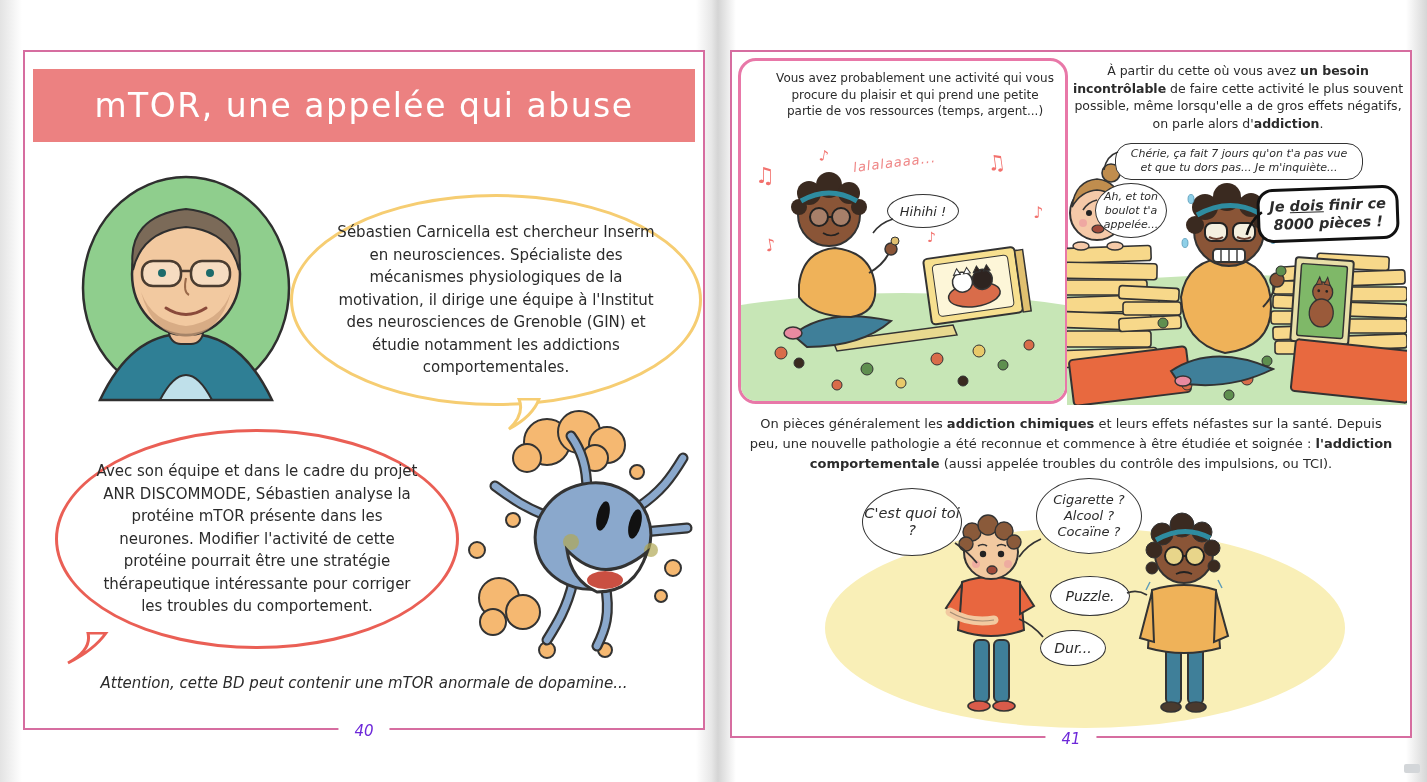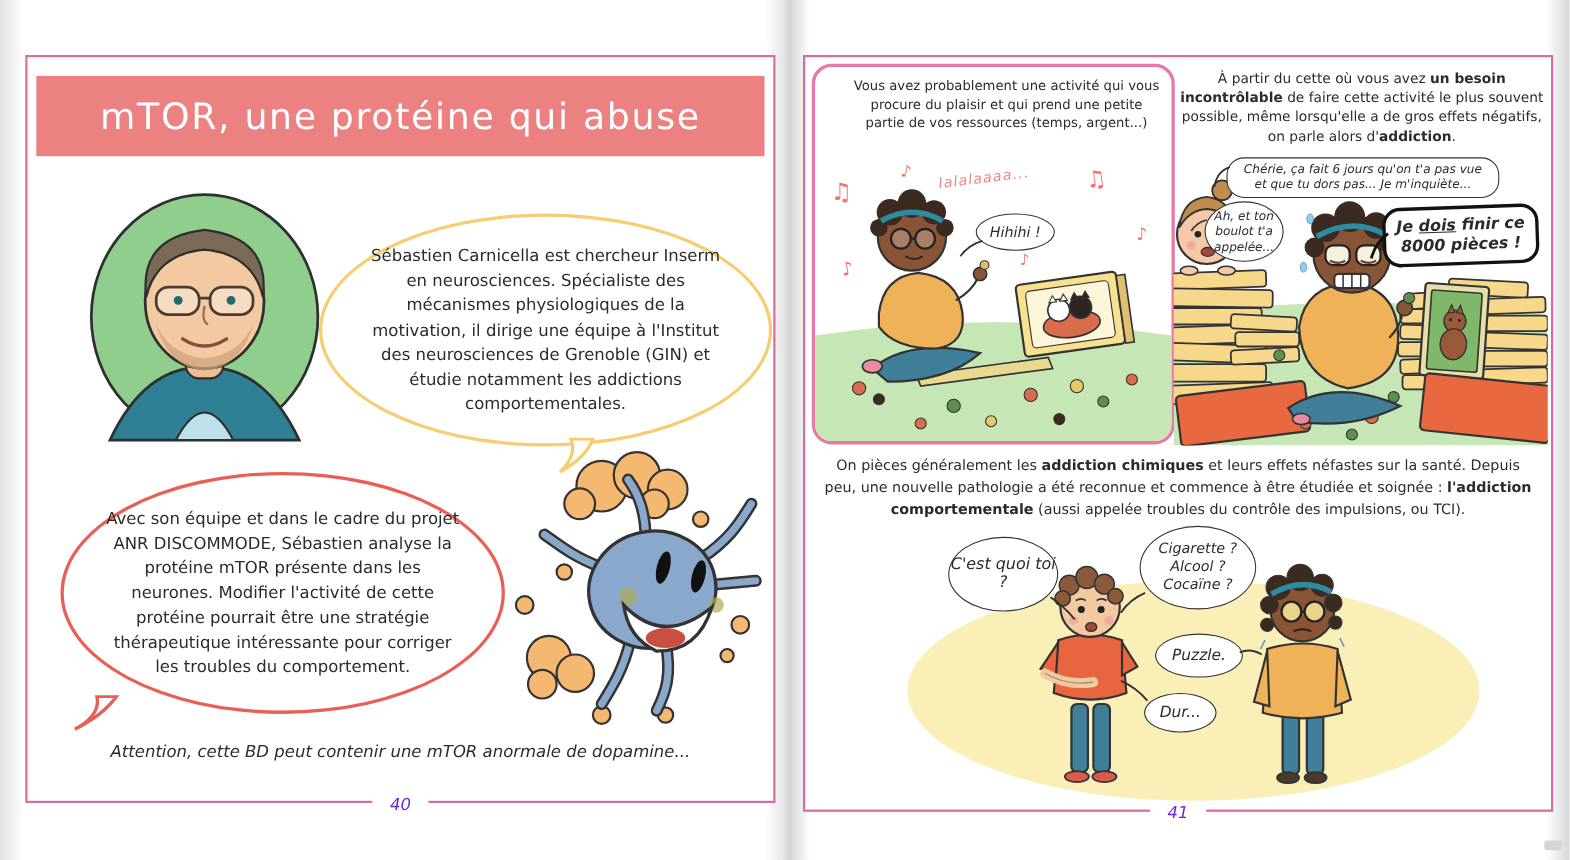--- a/index.html
+++ b/index.html
@@ -69,21 +69,21 @@
 </head>
 <body>
 
 <div id="screen">
   <div class="edge-left"></div>
   <div class="gutter"></div>
   <div class="edge-right"></div>
 
   <div class="page page-left">
     <div class="banner">
-      <span class="banner-title">mTOR, une protéine qui abuse</span>
+      <span class="banner-title">mTOR, une appelée qui abuse</span>
     </div>
 
     <div class="portrait">
       <svg width="216" height="228" viewBox="0 0 216 228">
         <ellipse cx="106" cy="114" rx="103" ry="111" fill="#8fce8d" stroke="#2f2f2f" stroke-width="2.5"></ellipse>
         <path d="M20,226 Q52,158 106,160 Q160,158 192,226 Z" fill="#2f7f95" stroke="#2f2f2f" stroke-width="2.5"></path>
         <path d="M80,226 Q106,176 132,226 Z" fill="#bfe0ea" stroke="#2f2f2f" stroke-width="2"></path>
         <rect x="89" y="138" width="34" height="32" rx="12" fill="#edbe96" stroke="#2f2f2f" stroke-width="2"></rect>
         <ellipse cx="106" cy="100" rx="54" ry="61" fill="#f2c9a0" stroke="#2f2f2f" stroke-width="2.5"></ellipse>
         <path d="M61,118 Q72,160 106,163 Q140,160 151,118 Q140,148 106,152 Q72,148 61,118 Z" fill="#cfa27c" opacity="0.75"></path>
@@ -318,21 +318,21 @@
         <rect x="146" y="102" width="32" height="13" rx="4" fill="#fff" stroke="#333" stroke-width="2"></rect>
         <path d="M154,102 L154,115 M162,102 L162,115 M170,102 L170,115" stroke="#333" stroke-width="1.4"></path>
         <g fill="#8fd0e8" stroke="#5a9ab8" stroke-width="0.8">
           <ellipse cx="124" cy="52" rx="3" ry="4.5"></ellipse>
             <ellipse cx="200" cy="50" rx="3" ry="4.5"></ellipse>
           <ellipse cx="206" cy="92" rx="3" ry="4.5"></ellipse>
             <ellipse cx="118" cy="96" rx="3" ry="4.5"></ellipse>
         </g>
       </svg>
       <div class="bubble mom-b1">
-        <span>Chérie, ça fait 6 jours qu'on t'a pas vue et que tu dors pas... Je m'inquiète...</span>
+        <span>Chérie, ça fait 7 jours qu'on t'a pas vue et que tu dors pas... Je m'inquiète...</span>
         <svg class="tail" style="left:-14px;top:6px;" width="18" height="22" viewBox="0 0 18 22">
           <path d="M16,2 Q4,6 2,20" fill="none" stroke="#333" stroke-width="1.6"></path>
         </svg>
       </div>
       <div class="bubble mom-b2">
         <span>Ah, et ton boulot t'a appelée...</span>
         <svg class="tail" style="left:-14px;top:14px;" width="16" height="14" viewBox="0 0 16 14">
           <path d="M15,2 Q6,4 1,12" fill="none" stroke="#333" stroke-width="1.6"></path>
         </svg>
       </div>

